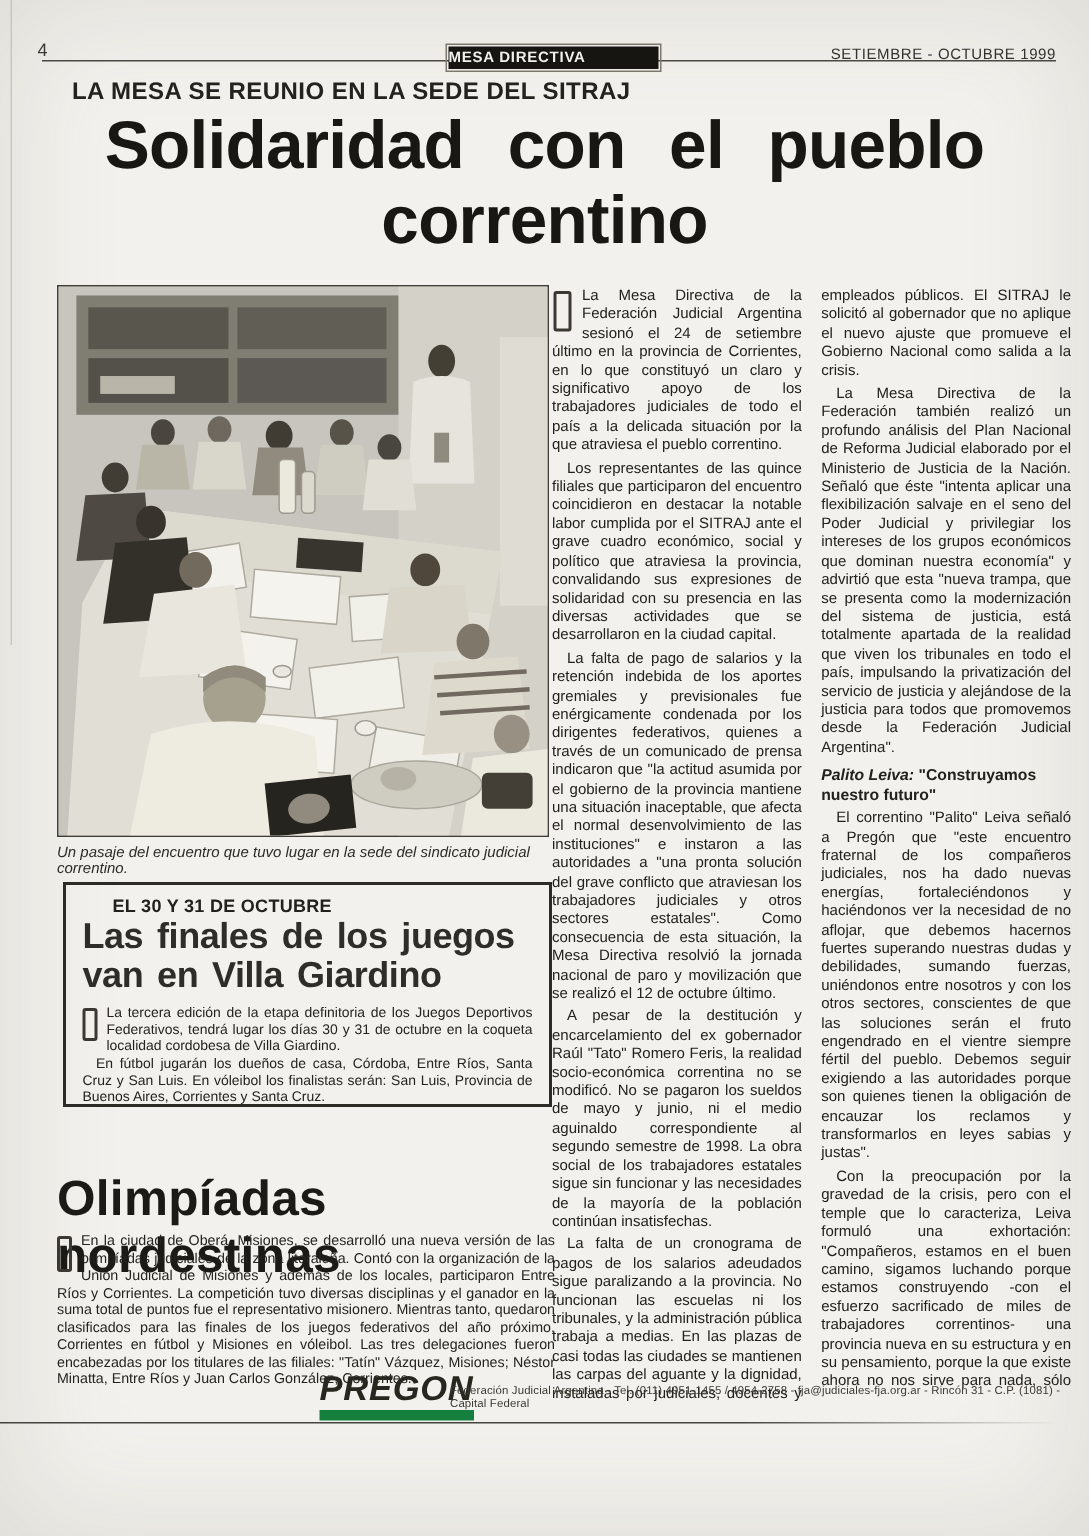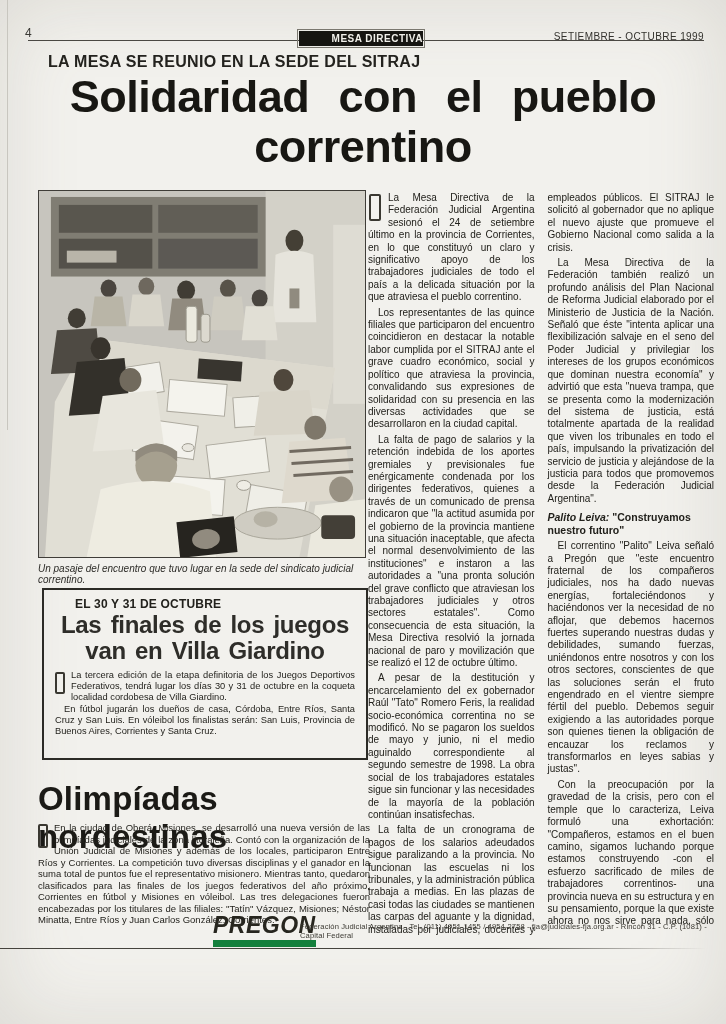--- a/index.html
+++ b/index.html
@@ -10,23 +10,23 @@
     background:#f2f1ed;
     box-shadow: inset 0 0 80px rgba(120,115,100,.18);
     overflow:hidden;
   }
   .scan-line { position:absolute; left:7px; top:0; width:1px; height:430px; background:#c8c6bf; }
 
   
   .page-number { position:absolute; left:25px; top:26px; font-size:12px; color:#3a3935; }
   .header-rule { position:absolute; left:28px; top:40px; width:676px; height:1px; background:#4a4843; }
   .section-bar {
-    position:absolute; left:299px; top:31px; width:124px; height:15px;
+    position:absolute; left:299px; top:31px; width:140px; height:15px;
     background:#161511; color:#f1f0ea; font-size:10px; font-weight:bold;
-    text-align:right; line-height:15px; letter-spacing:.5px;
+    text-align:left; line-height:15px; letter-spacing:.5px;
     outline:1px solid #7a786f; outline-offset:1px;
   }
   .issue-date { position:absolute; right:22px; top:31px; font-size:10px; color:#33322d; letter-spacing:.4px; }
   .kicker { position:absolute; left:48px; top:53px; font-size:16px; font-weight:bold; letter-spacing:.3px; color:#23221e; }
 
   
   .headline {
     position:absolute; left:40px; top:72px; width:646px;
     text-align:center; font-weight:bold; color:#181713;
     font-size:45px; line-height:50px; letter-spacing:-.5px; word-spacing:.38em;
@@ -57,27 +57,27 @@
     border:2px solid #3a3831; border-radius:2px; background:transparent;
   }
   .subhead {
     margin:6px 0 3px 0; font-size:10.5px; font-weight:bold; line-height:13px;
     break-inside:avoid; text-align:left;
   }
   .subhead .sub-name { font-style:italic; }
 
   
   .box-story {
-    position:absolute; left:42px; top:588px; width:326px; height:172px;
+    position:absolute; left:42px; top:588px; width:326px; height:150px;
     border:2px solid #2c2b26; background:transparent; padding:7px 11px 6px 11px;
     overflow:hidden;
   }
   .box-kicker { font-size:12px; font-weight:bold; color:#22211c; letter-spacing:.2px; padding-left:20px; }
   .box-title {
-    margin-top:1px; text-align:center; font-weight:bold; color:#2e2d29;
+    margin-top:1px; text-align:left; font-weight:bold; color:#2e2d29;
     font-size:24px; line-height:26px; letter-spacing:-.3px; word-spacing:.12em;
   }
   .box-body { margin-top:6px; font-size:9.3px; line-height:11.2px; text-align:justify; color:#24231e; }
   .box-body .orn-sm { float:left; width:10px; height:22px; margin:2px 6px 1px 0; border:2px solid #3a3831; border-radius:2px; }
   .box-body p + p { text-indent:9px; }
 
   
   .oly-title {
     position:absolute; left:38px; top:780px; width:334px;
     font-size:33px; font-weight:bold; letter-spacing:.2px; color:#1b1a16;

